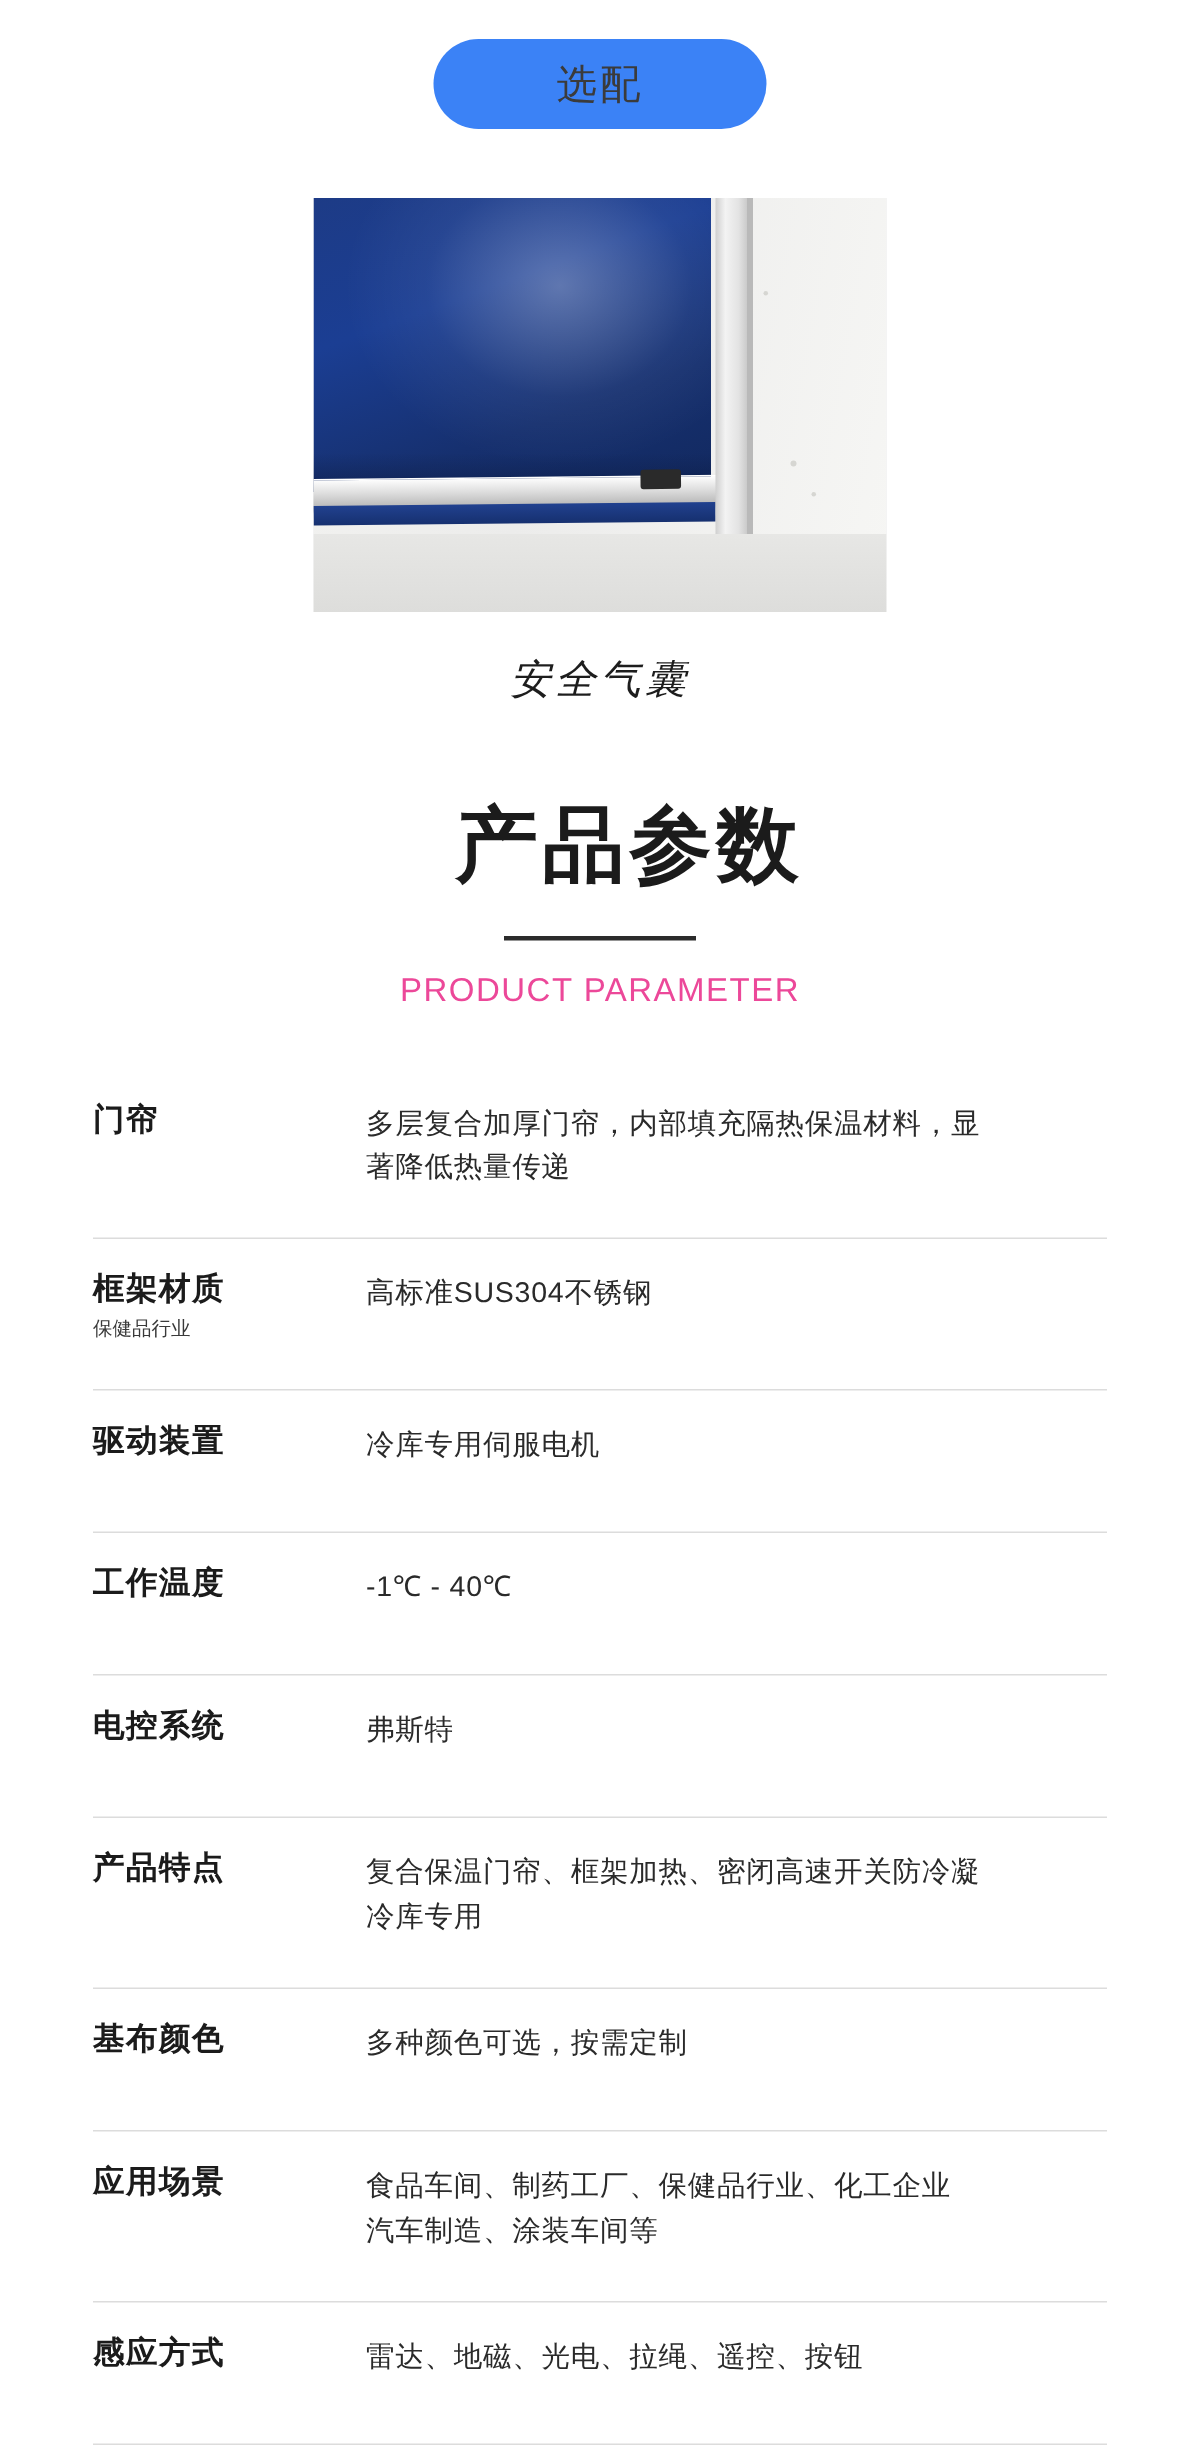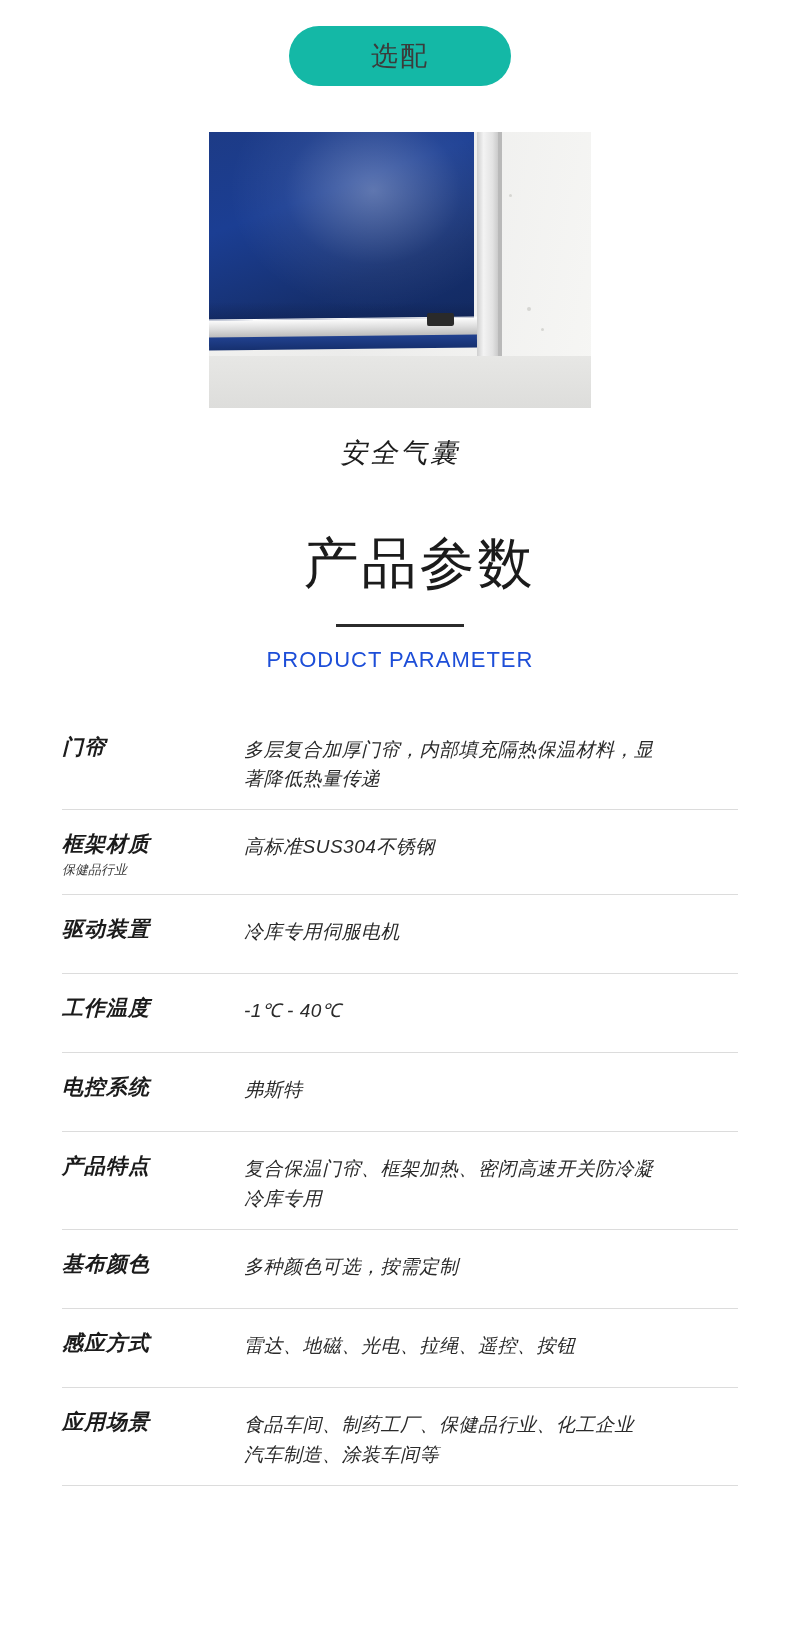--- a/index.html
+++ b/index.html
@@ -24,21 +24,21 @@
 
   
   .badge-wrap {
     padding-top: 26px;
     display: flex;
     justify-content: center;
   }
   .badge {
     width: 222px;
     height: 60px;
-    background: #14b8a6;
+    background: #3b82f6;
     border-radius: 30px;
     display: flex;
     align-items: center;
     justify-content: center;
     color: #3b3b3b;
     font-size: 27px;
     letter-spacing: 2px;
   }
 
   
@@ -171,50 +171,49 @@
     font-style: italic;
   }
 
   
   .section-head {
     margin-top: 62px;
     text-align: center;
   }
   .section-head .cn {
     font-size: 55px;
-    font-weight: normal;
+    font-weight: bold;
     color: #1b1b1b;
     letter-spacing: 3px;
     line-height: 1.1;
     margin-left: 39px;
   }
   .section-head .rule {
     width: 128px;
     height: 3px;
     background: #2b2b2b;
     margin: 30px auto 0;
   }
   .section-head .en {
     margin-top: 20px;
     font-size: 22px;
-    color: #1d4ed8;
+    color: #ec4899;
     letter-spacing: 1px;
   }
 
   
   .params {
     margin: 40px 62px 0 62px;
   }
   .row {
     display: flex;
     align-items: flex-start;
     border-bottom: 1px solid #dcdcdc;
-    padding: 18px 0 16px 0;
+    padding: 18px 0 32px 0;
     min-height: 44px;
-    font-style: italic;
   }
   .row:first-child { border-top: none; }
   .row .label {
     width: 182px;
     flex: 0 0 182px;
     font-size: 21px;
     font-weight: bold;
     color: #1b1b1b;
     letter-spacing: 1px;
     line-height: 1.35;
@@ -305,24 +304,24 @@
     <div class="row">
       <div class="label"><span>产品特点</span></div>
       <div class="value">复合保温门帘、框架加热、密闭高速开关防冷凝
 冷库专用</div>
     </div>
     <div class="row">
       <div class="label"><span>基布颜色</span></div>
       <div class="value">多种颜色可选，按需定制</div>
     </div>
     <div class="row">
-      <div class="label"><span>感应方式</span></div>
-      <div class="value">雷达、地磁、光电、拉绳、遥控、按钮</div>
-    </div>
-    <div class="row">
       <div class="label"><span>应用场景</span></div>
       <div class="value">食品车间、制药工厂、保健品行业、化工企业
 汽车制造、涂装车间等</div>
     </div>
+    <div class="row">
+      <div class="label"><span>感应方式</span></div>
+      <div class="value">雷达、地磁、光电、拉绳、遥控、按钮</div>
+    </div>
   </div>
   <div class="bottom-space"></div>
 
 </div>
 
 </body></html>

